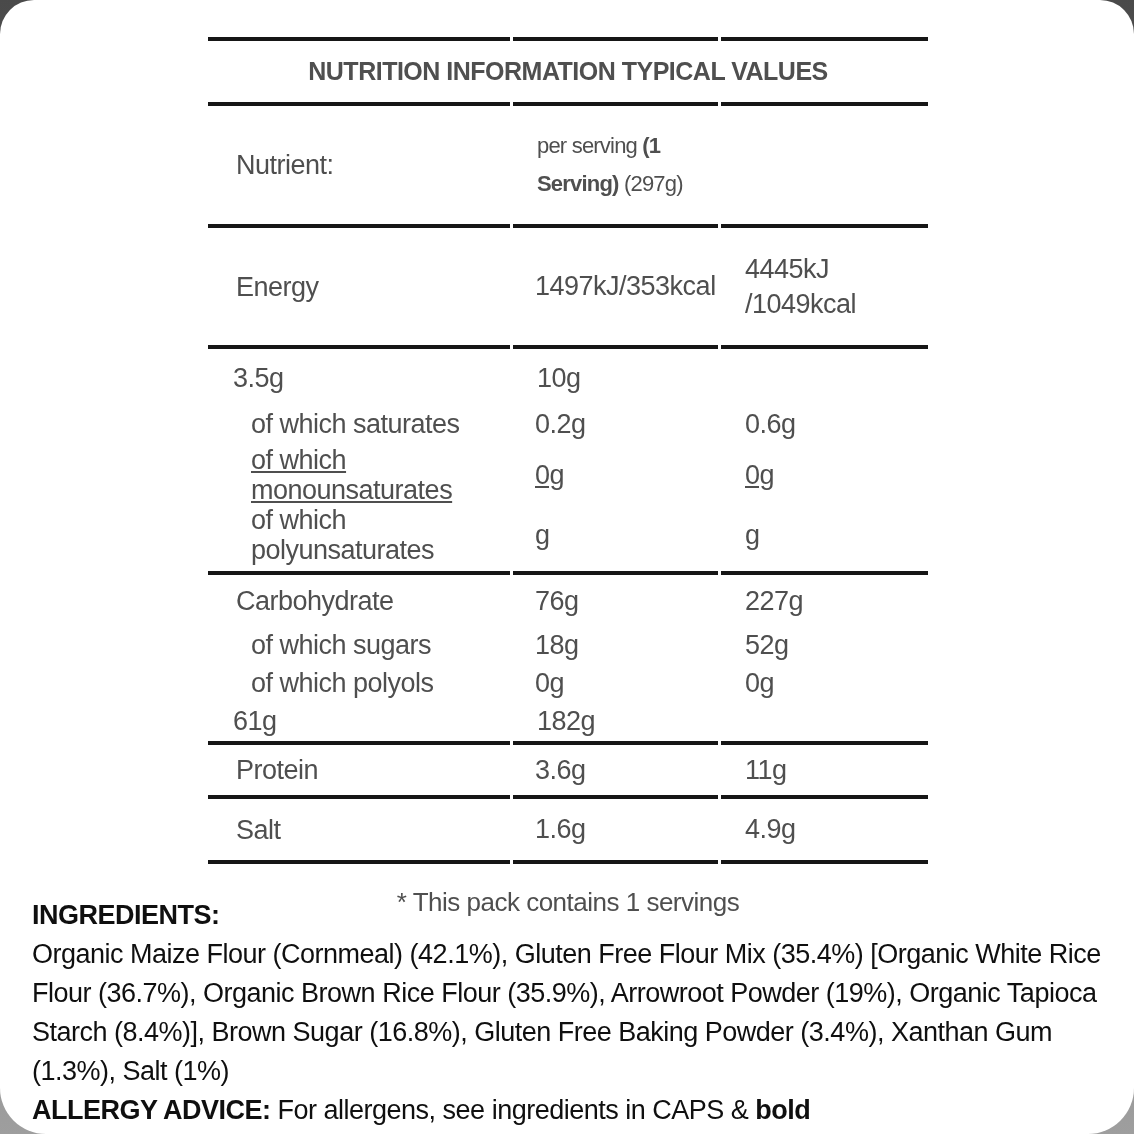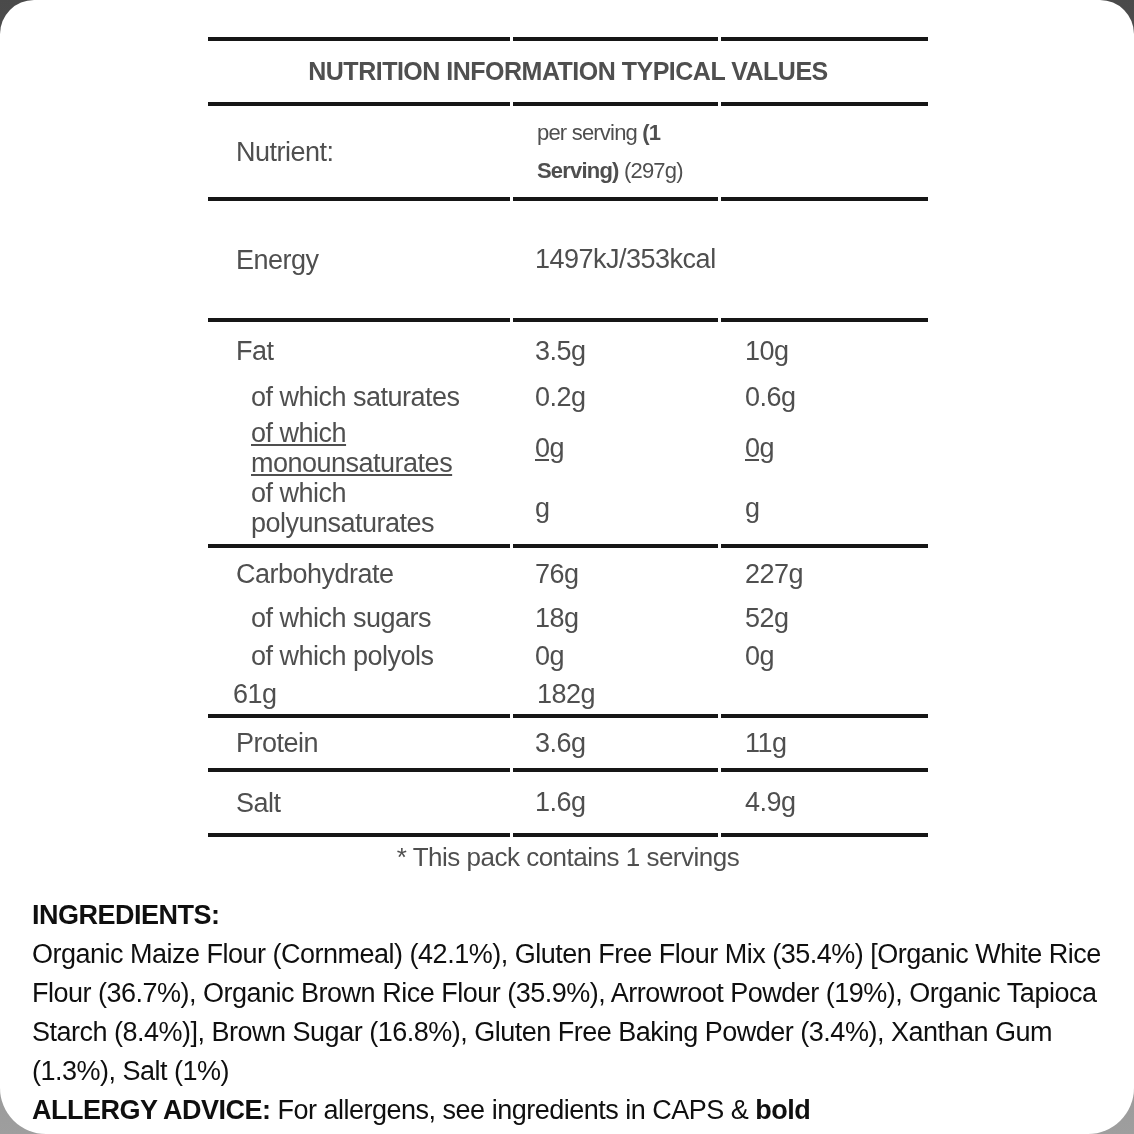--- a/index.html
+++ b/index.html
@@ -29,37 +29,37 @@
   .sep .s1{width:302px}.sep .s2{width:205px}.sep .s3{width:207px}
   .trow{display:grid;grid-template-columns:302px 208px 210px;align-items:center;}
   .c1{padding-left:28px;line-height:30px;}
   .c1.sub{padding-left:43px;}
   .c2{padding-left:25px;}
   .c3{padding-left:27px;}
   .title-row{
     height:61px;display:flex;align-items:center;justify-content:center;
     font-weight:bold;font-size:25px;color:#4f4f4f;text-align:center;
   }
-  .header-row{height:91px;}
+  .header-row{height:118px;}
   .header-row .c3{line-height:38px;font-size:22px;letter-spacing:-0.8px;}
   .energy-row{height:117px;}
   .energy-row .c3{line-height:35px;}
   .group{padding:4px 0;}
   .carb-group{padding:1px 0;}
   .h50{height:50px;}
   .h42{height:42px;}
   .h58{height:58px;text-decoration:underline;}
   .h64{height:64px;}
   .h38{height:38px;}
   .protein-row{height:50px;}
   .salt-row{height:61px;}
   .bold{font-weight:bold;}
   .nowrap{white-space:nowrap;}
   .footnote{
-    margin-top:2px;width:720px;text-align:center;
+    margin-top:20px;width:720px;text-align:center;
     font-size:26px;line-height:36px;color:#4f4f4f;
   }
   
   .ingredients{
     position:absolute;left:32px;top:896px;width:1072px;
     color:#0f0f0f;font-size:27px;line-height:39px;letter-spacing:-0.5px;
     font-stretch:condensed;
   }
   .ing-heading{font-weight:bold;}
 </style>
@@ -95,31 +95,34 @@
 
       <div class="sep">
           <span class="s1"></span>
           <span class="s2"></span>
           <span class="s3"></span>
         </div>
 
       <div class="trow energy-row">
         <div class="c1">Energy</div>
         <div class="c2">1497kJ/353kcal</div>
+        <div class="c3">
+          <div>4445kJ</div>
+          <div>/1049kcal</div>
+        </div>
       </div>
 
       <div class="sep">
           <span class="s1"></span>
           <span class="s2"></span>
           <span class="s3"></span>
         </div>
 
       <div class="group">
         <div class="trow h50">
-          <div class="c1">Fat</div>
           <div class="c2">3.5g</div>
           <div class="c3">10g</div>
         </div>
         <div class="trow h42">
           <div class="c1 sub">of which saturates</div>
           <div class="c2">0.2g</div>
           <div class="c3">0.6g</div>
         </div>
         <div class="trow h58">
           <div class="c1 sub">of which monounsaturates</div>

